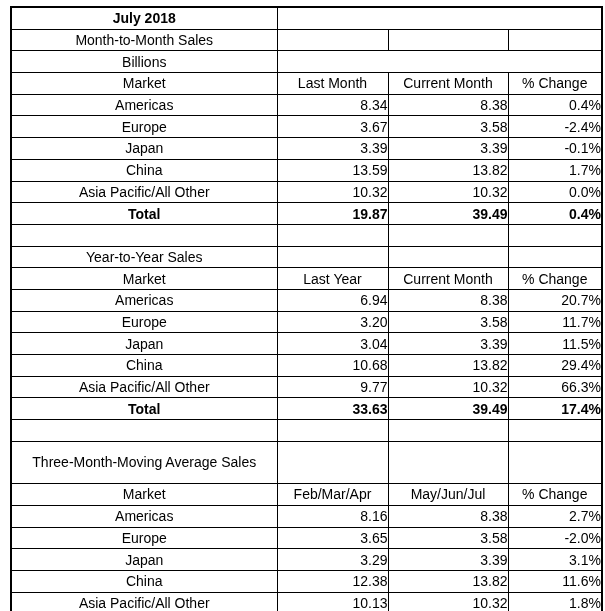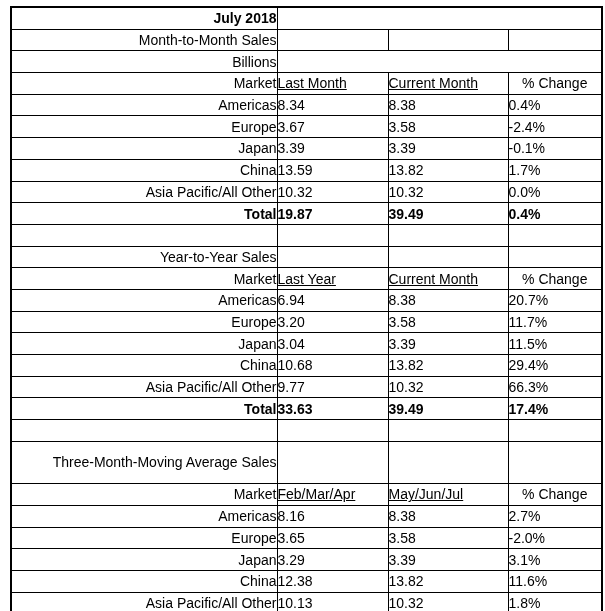--- a/index.html
+++ b/index.html
@@ -26,23 +26,23 @@
   }
   table.sales td {
     border: 1px solid #000000;
     height: 20.7px;
     padding: 0;
     vertical-align: middle;
     overflow: hidden;
     white-space: nowrap;
   }
   tr.tall td { height: 41.4px; }
-  td.label   { text-align: right;  padding-left: 4px; padding-right: 4px; }
-  td.num     { padding-right: 6px; }
-  td.hdr-num { text-align: left; padding-right: 9px; text-decoration: underline; }
+  td.label   { text-align: center;  padding-left: 4px; padding-right: 4px; }
+  td.num     { text-align: right; padding-right: 6px; }
+  td.hdr-num { text-align: center; padding-right: 9px; }
   td.hdr-pct { text-align: center; margin-left: 13px; }
   td.wrap    { white-space: pre-line; line-height: 1.25; }
   .bold      { font-weight: bold; }
 </style>
 </head>
 <body>
 
 <div class="sheet">
 <table class="sales">
   <colgroup>

